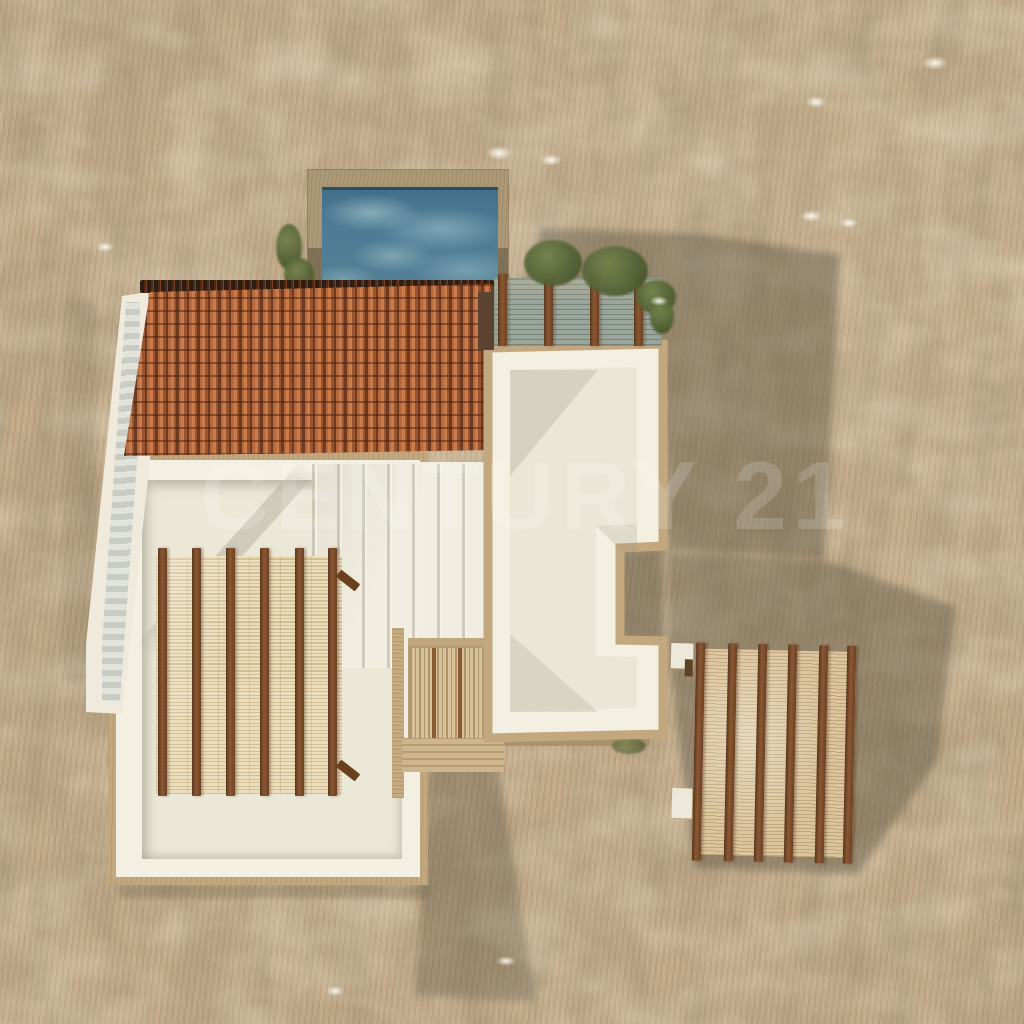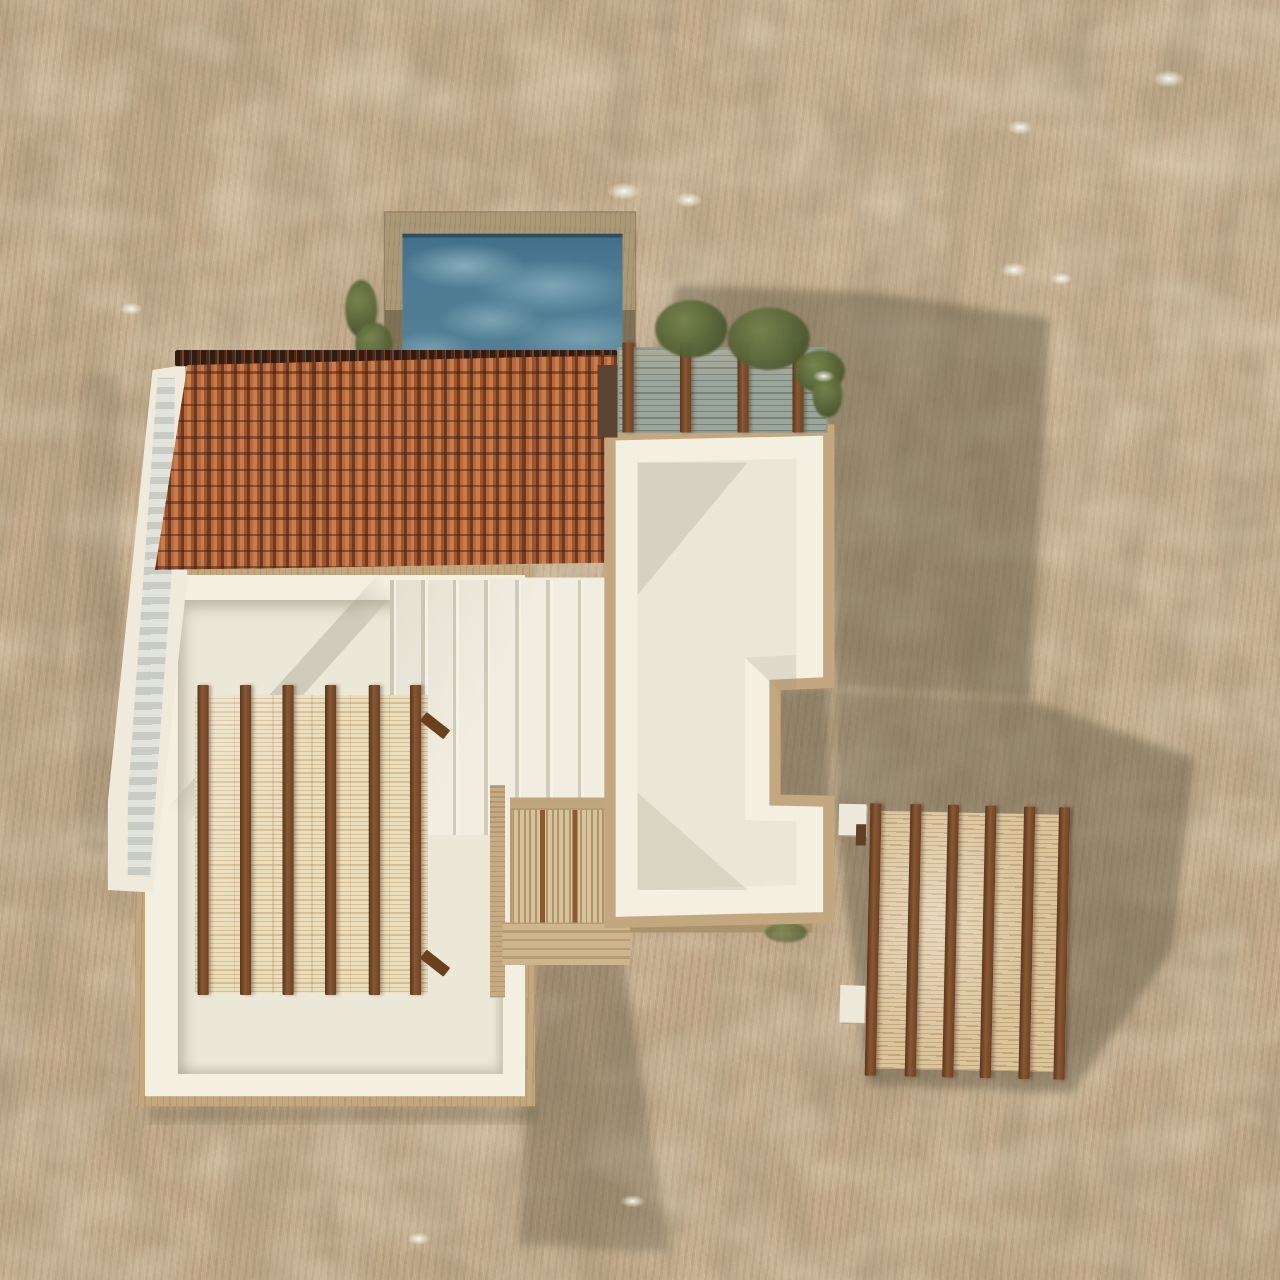--- a/index.html
+++ b/index.html
@@ -231,14 +231,15 @@
   <div class="tuft" style="left:540px;top:154px;width:22px;height:12px"></div>
   <div class="tuft" style="left:800px;top:210px;width:22px;height:12px"></div>
   <div class="tuft" style="left:840px;top:218px;width:18px;height:10px"></div>
   <div class="tuft" style="left:650px;top:296px;width:18px;height:10px"></div>
   <div class="tuft" style="left:806px;top:96px;width:20px;height:12px"></div>
   <div class="tuft" style="left:96px;top:242px;width:18px;height:10px"></div>
   <div class="tuft" style="left:496px;top:956px;width:20px;height:10px"></div>
   <div class="tuft" style="left:326px;top:986px;width:18px;height:10px"></div>
   <div class="tuft" style="left:922px;top:56px;width:26px;height:14px"></div>
 
+  <div class="abs watermark">CENTURY 21</div>
 
 </div>
 
 </body></html>

